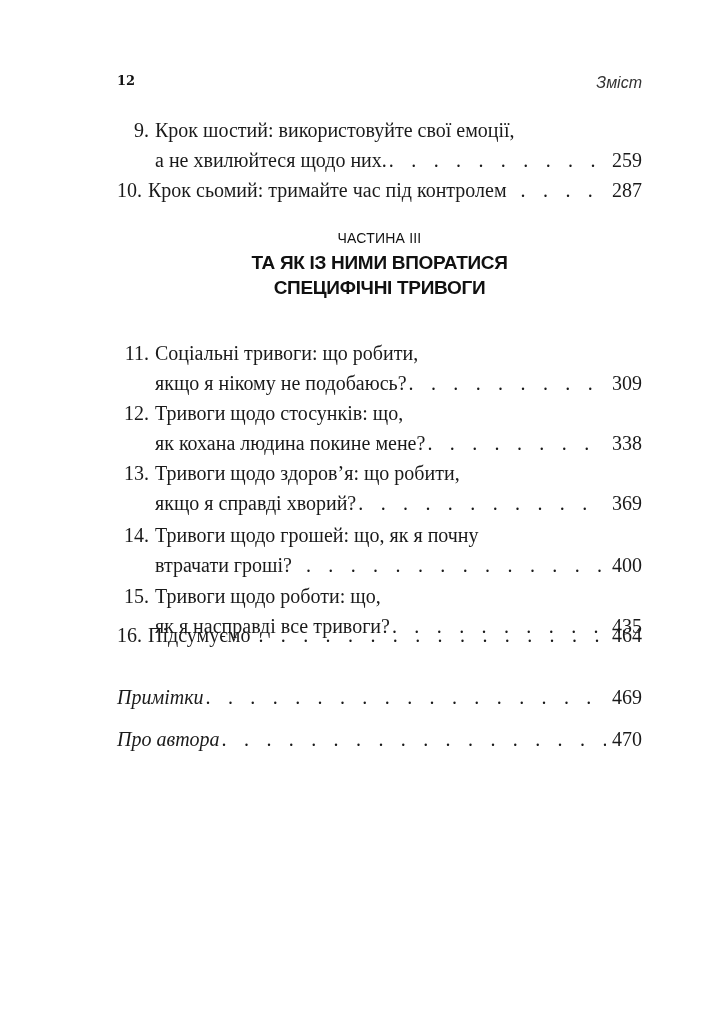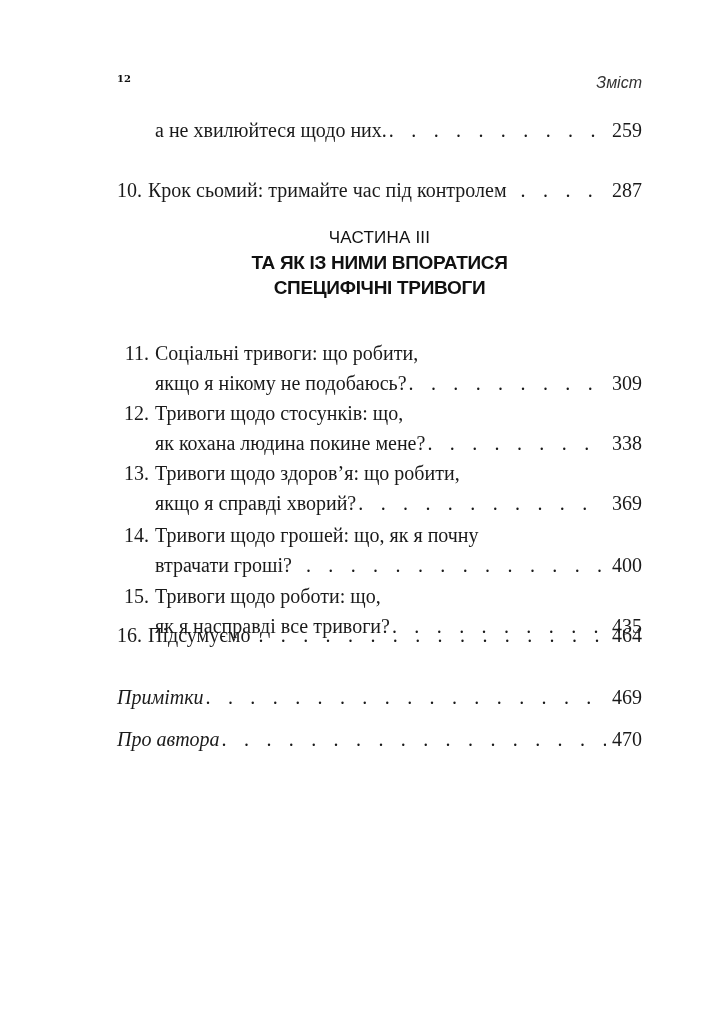--- a/index.html
+++ b/index.html
@@ -27,21 +27,21 @@
       left: 117px;
       width: 525px;
       height: 20px;
     }
     .folio {
       position: absolute;
       left: 0;
       top: 0;
       font-family: "DejaVu Serif", serif;
       font-weight: bold;
-      font-size: 10px;
+      font-size: 13px;
       color: #111;
     }
     .section-name {
       position: absolute;
       right: 0;
       top: 1px;
       font-family: "Liberation Sans", sans-serif;
       font-style: italic;
       font-size: 16px;
       color: #333;
@@ -102,21 +102,21 @@
     .part-block {
       position: absolute;
       left: 117px;
       width: 525px;
       top: 226px;
       text-align: center;
       font-family: "Liberation Sans", sans-serif;
       color: #111;
     }
     .part-label {
-      font-size: 17px;
+      font-size: 14px;
       letter-spacing: 0.2px;
       line-height: 24px;
     }
     .part-title {
       font-size: 19px;
       font-weight: bold;
       line-height: 25px;
       letter-spacing: -0.3px;
     }
   </style>
@@ -126,20 +126,23 @@
 <div class="page">
 
   <div class="running-head">
     <span class="folio">12</span>
     <span class="section-name">Зміст</span>
   </div>
 
   <div class="toc">
 
     <div class="entry" style="top:115px;">
+      <div class="line">
+        <span class="num">9.</span><span class="first-text">Крок шостий: використовуйте свої емоції,</span>
+      </div>
       <div class="lead-row indent">
         <span class="lead-text">а не хвилюйтеся щодо них.</span>
         <span class="dots">. . . . . . . . . . . . . . . . . . . . . . . . . . . . . . . . . . . . . . . . . . . . . . . . . .</span>
         <span class="page-num">259</span>
       </div>
     </div>
 
     <div class="entry" style="top:175px;">
       <div class="lead-row">
         <span class="num">10.</span>

